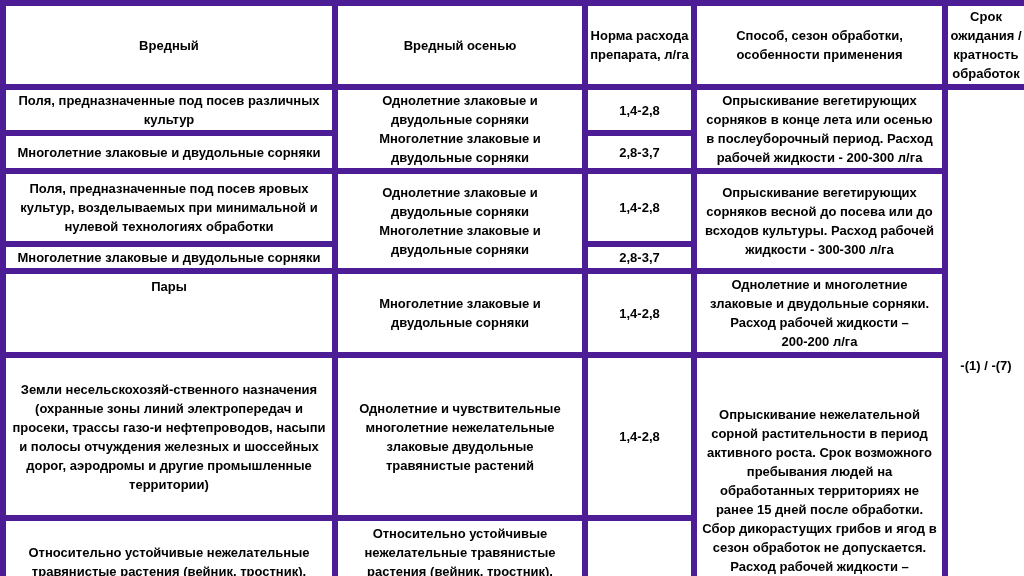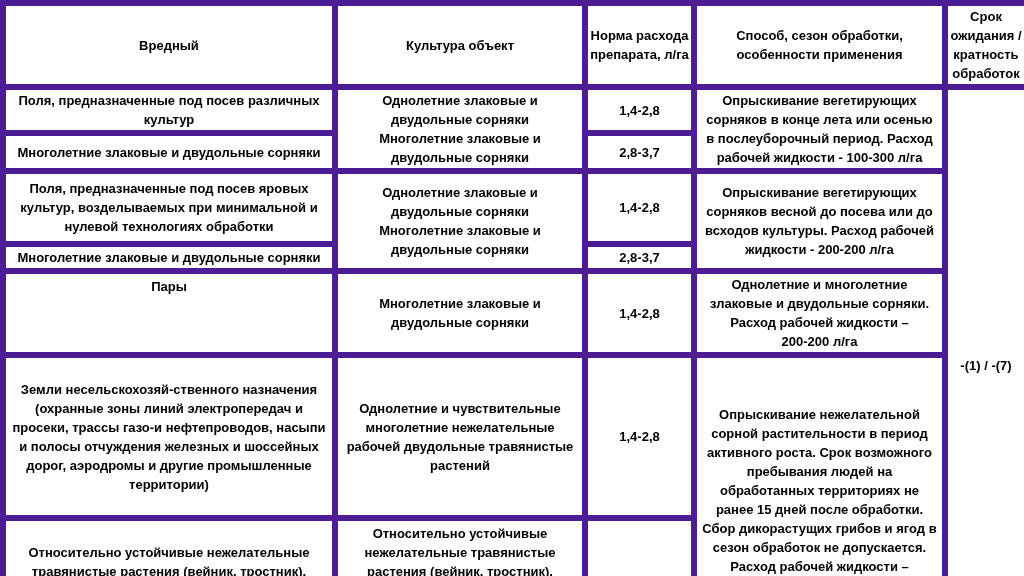--- a/index.html
+++ b/index.html
@@ -48,64 +48,64 @@
     <col style="width:332px">
     <col style="width:250px">
     <col style="width:109px">
     <col style="width:251px">
     <col style="width:82px">
   </colgroup>
 
   <tbody>
       <tr class="h-header">
     <th>Вредный</th>
-    <th>Культура объект</th>
+    <th>Вредный осенью</th>
     <th>Норма расхода препарата, л/га</th>
     <th>Способ, сезон обработки, особенности применения</th>
     <th>Срок ожидания / кратность обработок</th>
   </tr>
 
   <tr class="h-r1">
     <td>Поля, предназначенные под посев различных культур</td>
     <td rowspan="2">Однолетние злаковые и двудольные сорняки
 Многолетние злаковые и двудольные сорняки</td>
     <td>1,4-2,8</td>
-    <td rowspan="2">Опрыскивание вегетирующих сорняков в конце лета или осенью в послеуборочный период. Расход рабочей жидкости - 100-300 л/га</td>
+    <td rowspan="2">Опрыскивание вегетирующих сорняков в конце лета или осенью в послеуборочный период. Расход рабочей жидкости - 200-300 л/га</td>
     <td rowspan="7" class="nowrap">-(1) / -(7)</td>
   </tr>
 
   <tr class="h-r2">
     <td>Многолетние злаковые и двудольные сорняки</td>
     <td>2,8-3,7</td>
   </tr>
 
   <tr class="h-r3">
     <td>Поля, предназначенные под посев яровых культур, возделываемых при минимальной и нулевой технологиях обработки</td>
     <td rowspan="2">Однолетние злаковые и двудольные сорняки
 Многолетние злаковые и двудольные сорняки</td>
     <td>1,4-2,8</td>
-    <td rowspan="2">Опрыскивание вегетирующих сорняков весной до посева или до всходов культуры. Расход рабочей жидкости - 200-200 л/га</td>
+    <td rowspan="2">Опрыскивание вегетирующих сорняков весной до посева или до всходов культуры. Расход рабочей жидкости - 300-300 л/га</td>
   </tr>
 
   <tr class="h-r4">
     <td>Многолетние злаковые и двудольные сорняки</td>
     <td>2,8-3,7</td>
   </tr>
 
   <tr class="h-r5">
     <td class="v-top">Пары</td>
     <td>Многолетние злаковые и двудольные сорняки</td>
     <td>1,4-2,8</td>
     <td>Однолетние и многолетние злаковые и двудольные сорняки. Расход рабочей жидкости –
 200-200 л/га</td>
   </tr>
 
   <tr class="h-r6">
     <td>Земли несельскохозяй-ственного назначения (охранные зоны линий электропередач и просеки, трассы газо-и нефтепроводов, насыпи и полосы отчуждения железных и шоссейных дорог, аэродромы и другие промышленные территории)</td>
-    <td>Однолетние и чувствительные многолетние нежелательные рабочей двудольные травянистые растений</td>
+    <td>Однолетние и чувствительные многолетние нежелательные злаковые двудольные травянистые растений</td>
     <td>1,4-2,8</td>
     <td rowspan="2">Опрыскивание нежелательной сорной растительности в период активного роста. Срок возможного пребывания людей на обработанных территориях не ранее 15 дней после обработки. Сбор дикорастущих грибов и ягод в сезон обработок не допускается.
 Расход рабочей жидкости –
 100-200 л/га</td>
   </tr>
 
   <tr class="h-r7">
     <td>Относительно устойчивые нежелательные травянистые растения (вейник, тростник), лиственные древесно-кустарниковые породы (ива, клен, ясень, вяз, акация)</td>
     <td>Относительно устойчивые нежелательные травянистые растения (вейник, тростник), лиственные древесно-кустарниковые породы (ива, клен, ясень, вяз, акация)</td>
     <td>3-5</td>

